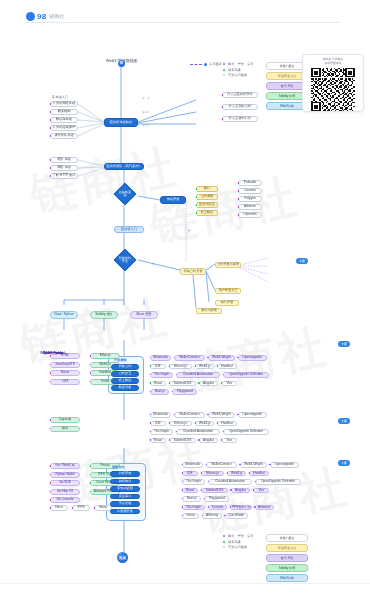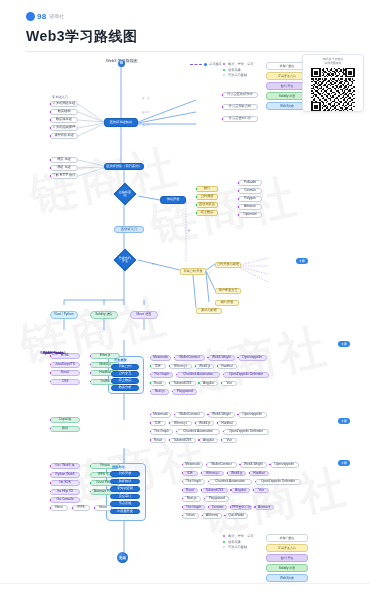--- a/index.html
+++ b/index.html
@@ -150,21 +150,20 @@
   <span style="left:60px;top:440px;">链商社</span>
   <span style="left:200px;top:470px;">链商社</span>
 </div>
 
 <div id="header">
   <div class="logo">
     <span class="logo-mark"></span>
     <span class="logo-text">98</span>
     <span class="logo-sub">链商社</span>
   </div>
-  <div class="page-title">Web3学习路线图</div>
   <div class="title-rule"></div>
 </div>
 
 <div id="qr-card">
   <div class="qr-cap">扫码加 学长微信</div>
   <div class="qr-cap">领取原图资料</div>
   <svg class="qr-img" viewBox="0 0 33 33" shape-rendering="crispEdges">
     <rect width="33" height="33" fill="#fff"></rect>
     <g fill="#111">
       <path d="M0 0h7v7h-7z M1 1h5v5h-5z" fill-rule="evenodd"></path>

